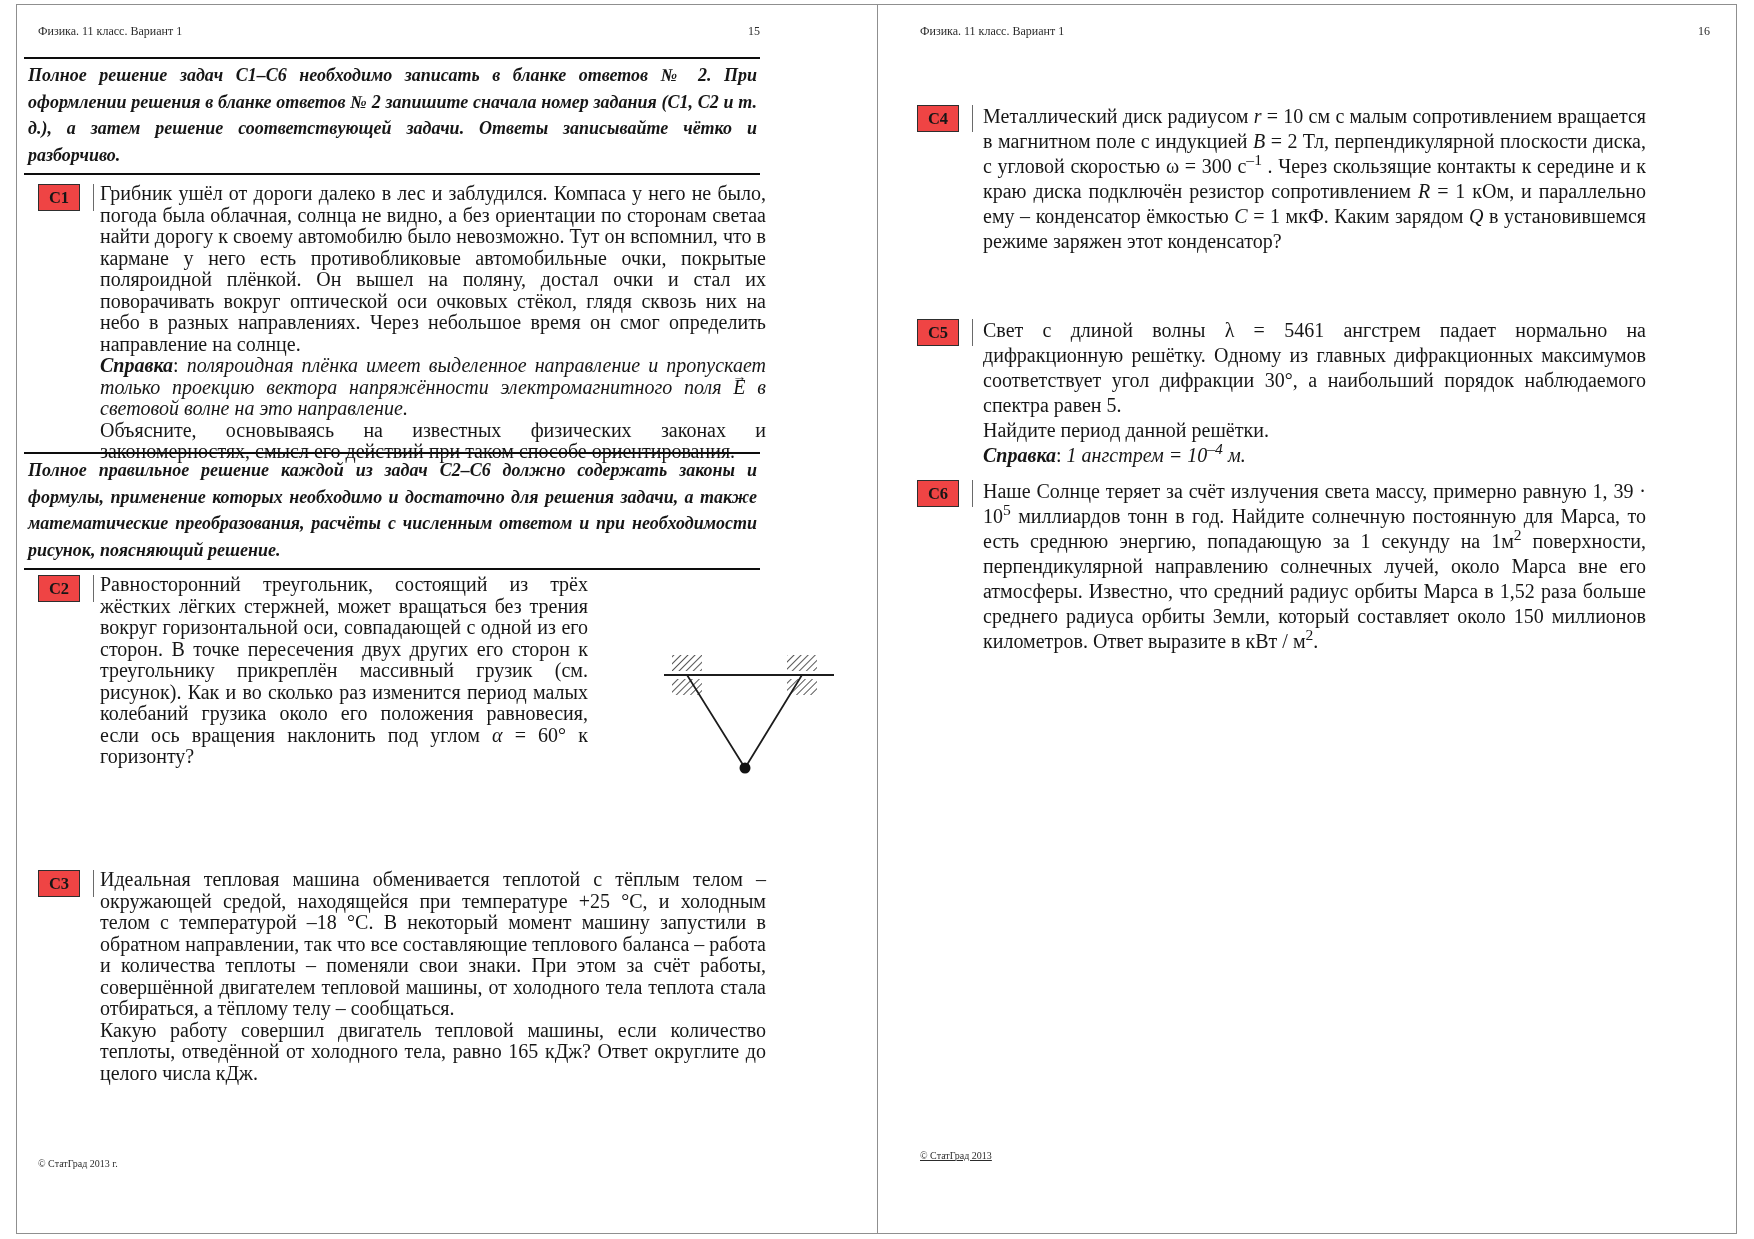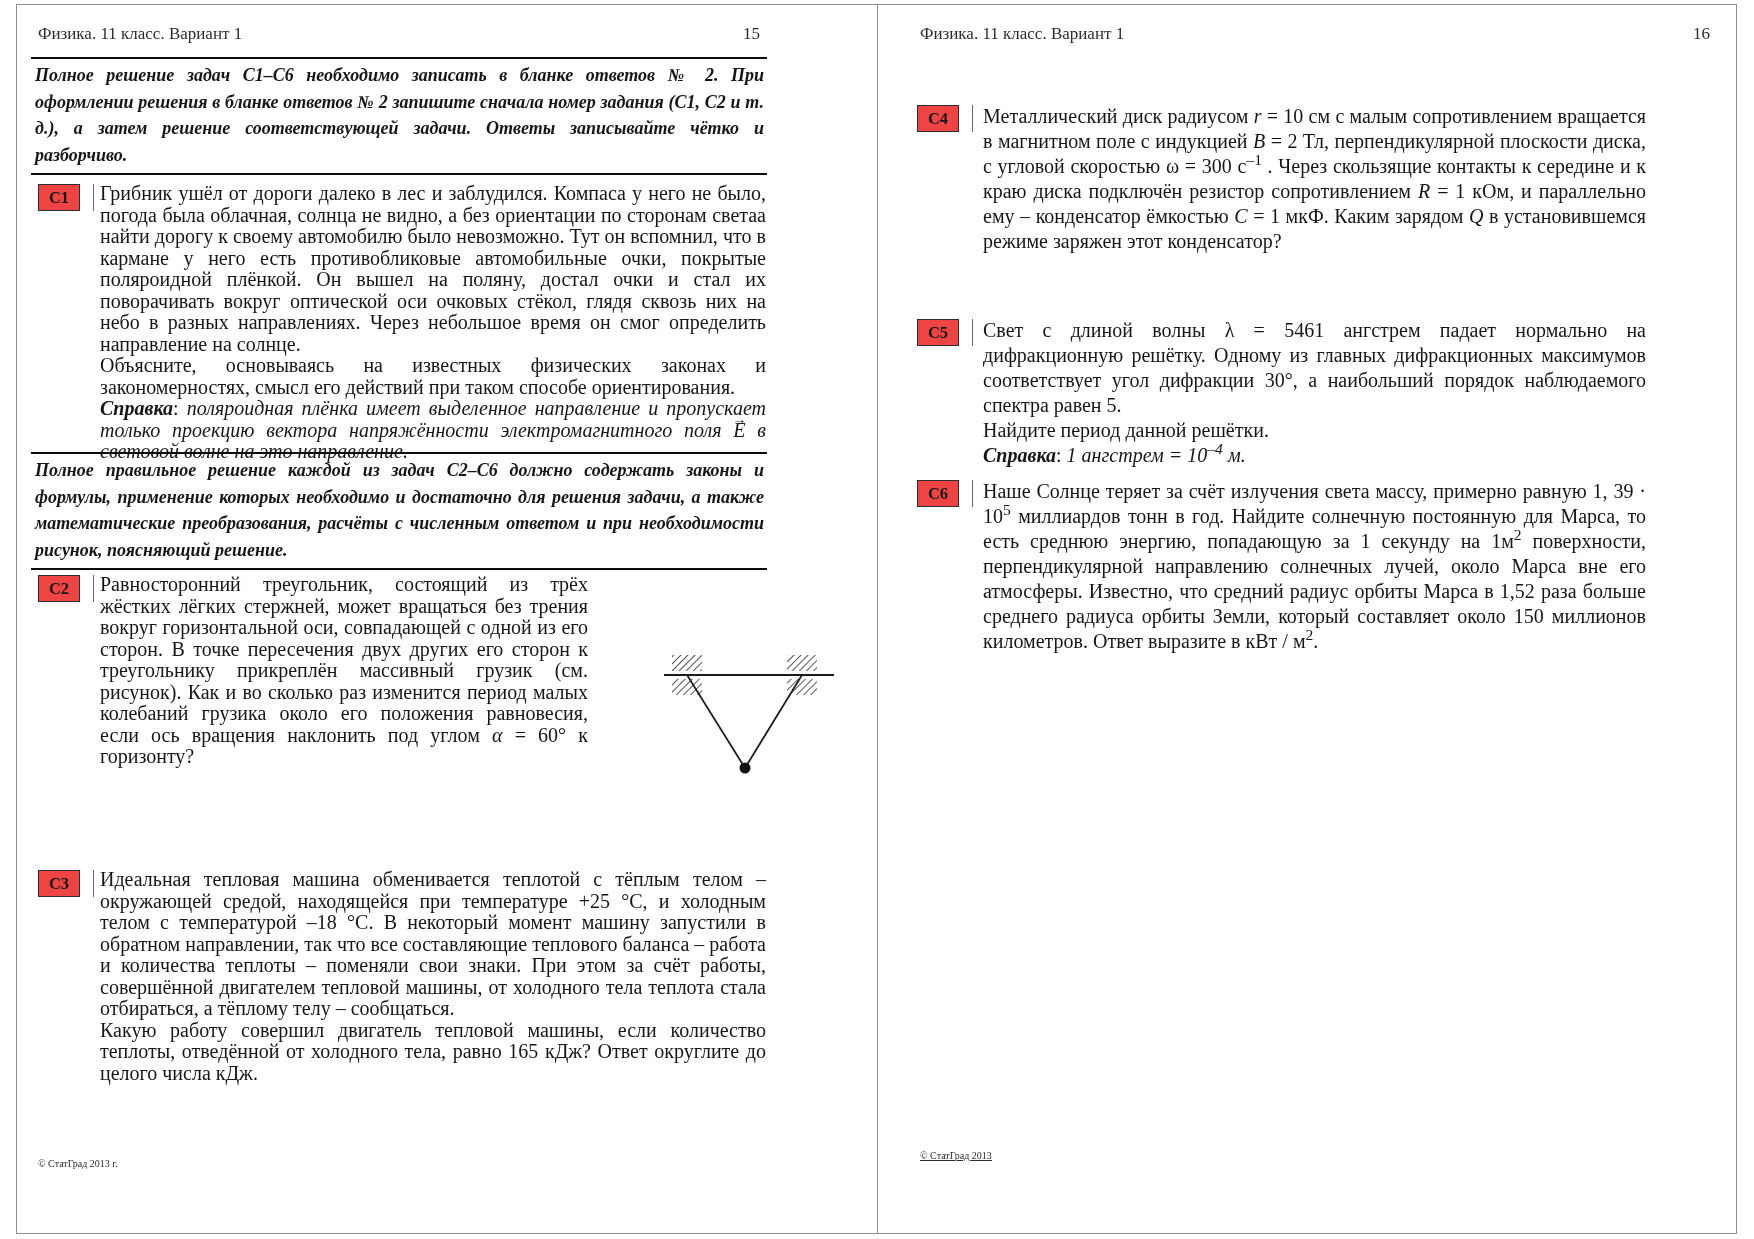--- a/index.html
+++ b/index.html
@@ -10,25 +10,25 @@
   }
   .frame { position:absolute; left:16px; top:4px; width:1721px; height:1230px;
            border:1px solid #8f8f8f; }
   .divider { position:absolute; left:877px; top:4px; width:1px; height:1230px;
              background:#8f8f8f; }
   .page { position:absolute; top:0; width:877px; height:1239px; }
   #page15 { left:0; }
   #page16 { left:877px; }
 
   .pheader { position:absolute; top:24px; display:flex; justify-content:space-between;
-             font-size:17px; color:#2c2c2c; }
+             font-size:12px; color:#2c2c2c; }
   #page15 .pheader { left:38px; width:722px; }
   #page16 .pheader { left:43px; width:790px; }
 
-  .notice { position:absolute; left:31px; width:736px; text-align:justify;
+  .notice { position:absolute; left:24px; width:736px; text-align:justify;
             font-weight:bold; font-style:italic; font-size:18px; line-height:26.5px;
             border-top:2.5px solid #0d0d0d; border-bottom:2.5px solid #0d0d0d;
             padding:3px 3px 5px 4px; }
   #notice1 { top:57px; }
   #notice2 { top:452px; }
 
   .task { position:absolute; }
   #task-c1 { left:38px; top:183px; width:728px; }
   #task-c2 { left:38px; top:574px; width:728px; }
   #task-c3 { left:38px; top:849px; width:728px;margin-top:20px; }
@@ -71,22 +71,22 @@
 
   <div class="notice" id="notice1">Полное решение задач С1–С6 необходимо записать в бланке ответов № 2. При оформлении решения в бланке ответов № 2 запишите сначала номер задания (С1, С2 и т. д.), а затем решение соответствующей задачи. Ответы записывайте чётко и разборчиво.</div>
 
   <div class="task" id="task-c1">
     <div class="label-box">
       <span>С1</span>
     </div>
     <div class="label-tick"></div>
     <div class="task-body">
       <div>Грибник ушёл от дороги далеко в лес и заблудился. Компаса у него не было, погода была облачная, солнца не видно, а без ориентации по сторонам светаа найти дорогу к своему автомобилю было невозможно. Тут он вспомнил, что в кармане у него есть противобликовые автомобильные очки, покрытые поляроидной плёнкой. Он вышел на поляну, достал очки и стал их поворачивать вокруг оптической оси очковых стёкол, глядя сквозь них на небо в разных направлениях. Через небольшое время он смог определить направление на солнце.</div>
+      <div><b><i>Справка</i></b>: <i>поляроидная плёнка имеет выделенное направление и пропускает только проекцию вектора напряжённости электромагнитного поля <span class="vec">Е</span> в световой волне на это направление.</i></div>
       <div>Объясните, основываясь на известных физических законах и закономерностях, смысл его действий при таком способе ориентирования.</div>
-      <div><b><i>Справка</i></b>: <i>поляроидная плёнка имеет выделенное направление и пропускает только проекцию вектора напряжённости электромагнитного поля <span class="vec">Е</span> в световой волне на это направление.</i></div>
     </div>
   </div>
 
   <div class="notice" id="notice2">Полное правильное решение каждой из задач С2–С6 должно содержать законы и формулы, применение которых необходимо и достаточно для решения задачи, а также математические преобразования, расчёты с численным ответом и при необходимости рисунок, поясняющий решение.</div>
 
   <div class="task" id="task-c2">
     <div class="label-box">
       <span>С2</span>
     </div>
     <div class="label-tick"></div>

